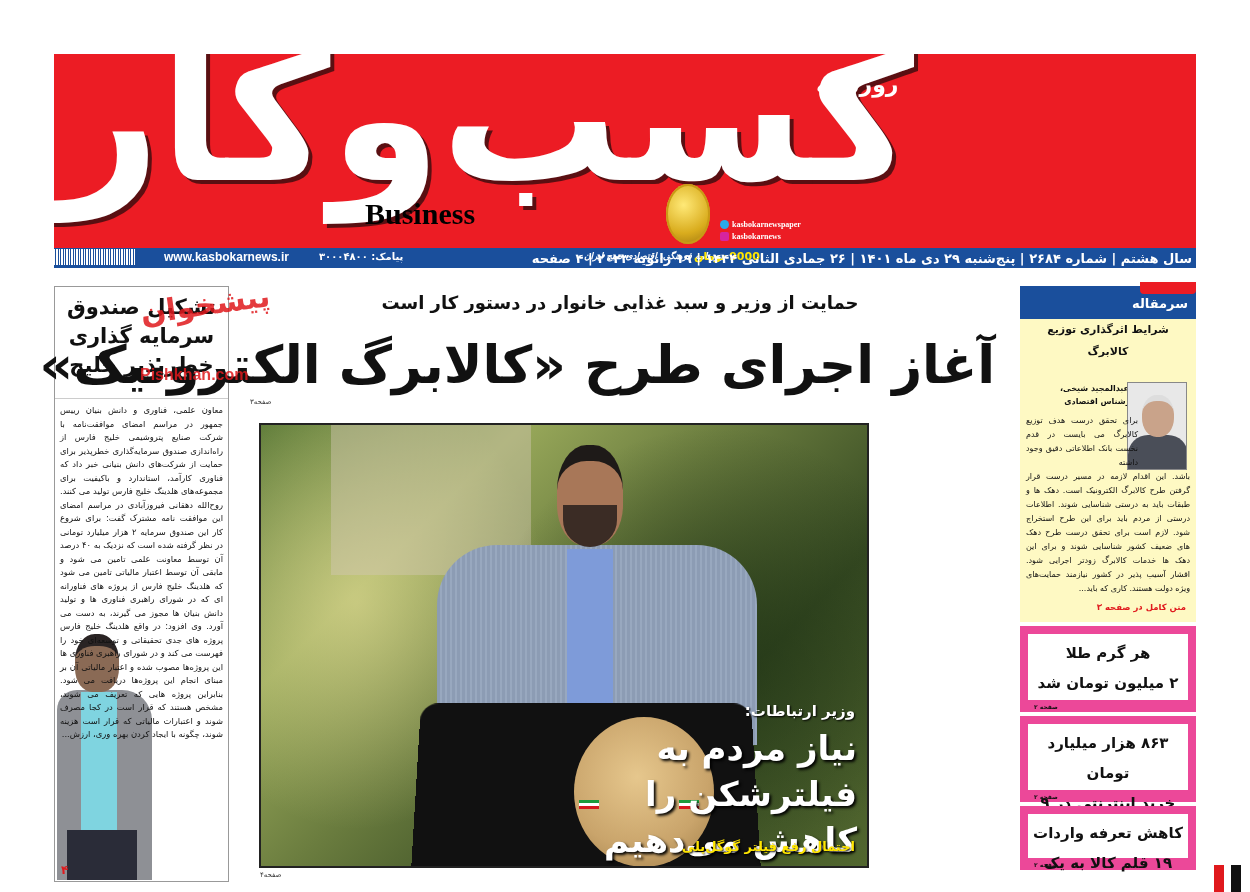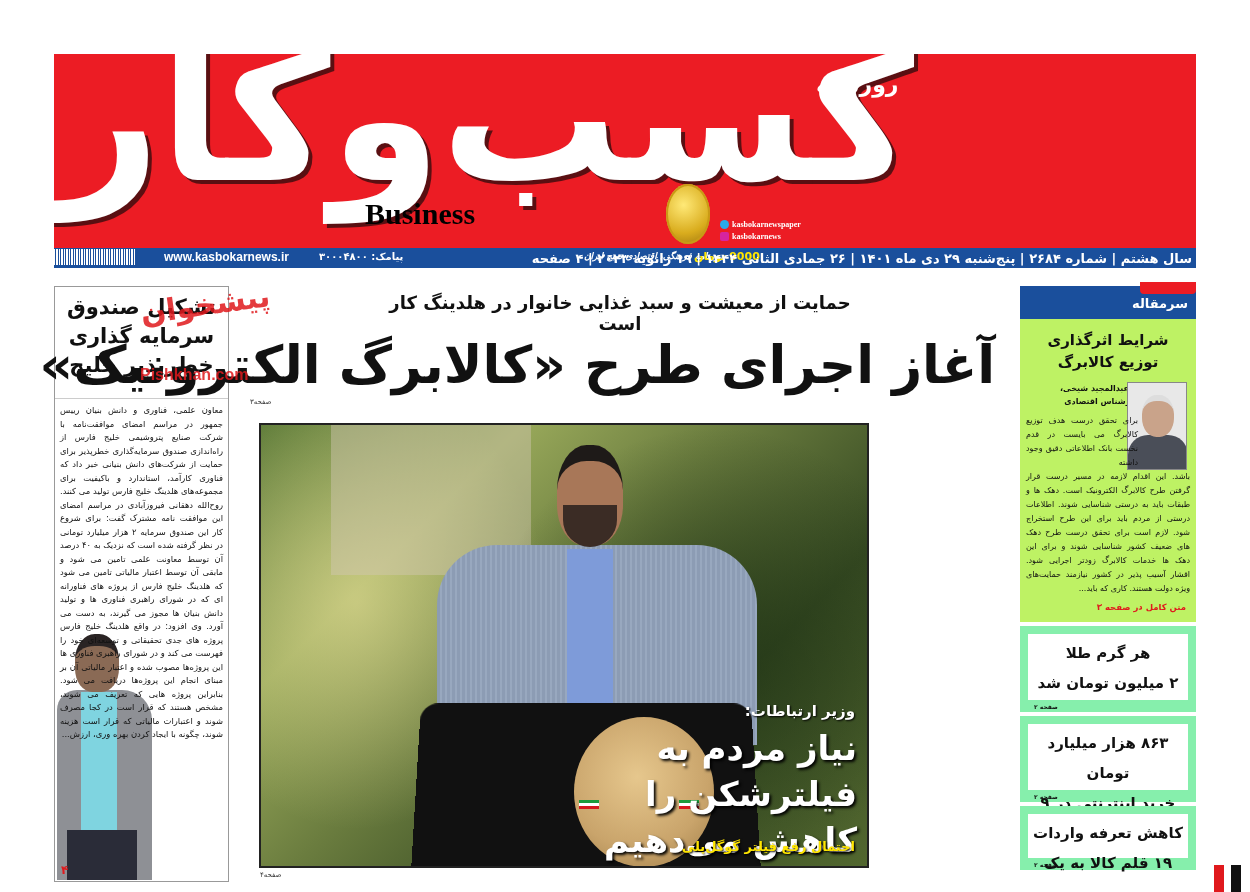--- a/index.html
+++ b/index.html
@@ -56,35 +56,35 @@
   .person-body { position: absolute; left: 176px; top: 120px; width: 320px; height: 200px; background: repeating-linear-gradient(90deg, #8c9cb4 0 3px, #98a8bf 3px 5px); border-radius: 60px 60px 0 0; }
   .shirt-c { position: absolute; left: 306px; top: 124px; width: 46px; height: 160px; background: #7e9bd9; }
   .podium { position: absolute; left: 155px; top: 275px; width: 340px; height: 175px; background: #111; border-radius: 18px 18px 0 0; transform: perspective(400px) rotateX(8deg); }
   .emblem { position: absolute; left: 313px; top: 292px; width: 140px; height: 150px; border-radius: 50%; background: radial-gradient(circle at 45% 40%, #e6c78d, #c9a46b 60%, #9e7c47); }
   .flag { position: absolute; width: 20px; height: 9px; background: linear-gradient(#1b9b3b 0 33%, #fff 33% 66%, #d5191d 66%); }
   .sub-kicker { position: absolute; right: 12px; top: 277px; color: #fff; font-size: 15px; font-weight: bold; text-shadow: 1px 1px 2px #000; }
   .sub-head { position: absolute; right: 10px; top: 300px; width: 300px; color: #fff; font-size: 34px; font-weight: bold; line-height: 46px; text-align: right; text-shadow: 2px 2px 3px #000; letter-spacing: -1px; }
   .sub-deck { position: absolute; right: 12px; top: 414px; color: #ffe600; font-size: 13px; font-weight: bold; text-shadow: 1px 1px 2px #000; }
 
   
-  .editorial { position: absolute; left: 1020px; top: 286px; width: 176px; height: 336px; background: #bef264; }
+  .editorial { position: absolute; left: 1020px; top: 286px; width: 176px; height: 336px; background: #fef9c3; }
   .ed-bar { height: 33px; background: #1a4f9c; position: relative; }
   .ed-tab { position: absolute; right: 0; top: -4px; width: 56px; height: 12px; background: #ec1c24; border-radius: 0 0 4px 4px; }
   .ed-label { position: absolute; right: 8px; top: 10px; color: #fff; font-size: 13px; font-weight: bold; }
-  .ed-title { text-align: center; font-size: 15px; font-weight: bold; line-height: 22px; padding: 10px 6px 4px; }
+  .ed-title { text-align: center; font-size: 11px; font-weight: bold; line-height: 22px; padding: 0 6px 4px; }
   .ed-author { position: absolute; right: 58px; top: 96px; font-size: 8px; text-align: right; line-height: 13px; font-weight: bold; }
   .dot { display: inline-block; width: 7px; height: 7px; border-radius: 50%; background: #f2c200; margin-left: 2px; }
   .ed-photo { position: absolute; left: 107px; top: 96px; width: 60px; height: 88px; background: #e8e8e8; border: 1px solid #888; overflow: hidden; }
   .ed-photo .f { position: absolute; left: 14px; top: 12px; width: 32px; height: 42px; background: #c9a38a; border-radius: 45%; border-top: 6px solid #ddd; }
   .ed-photo .s { position: absolute; left: 0; top: 52px; width: 60px; height: 40px; background: #4a4e58; border-radius: 20px 20px 0 0; }
   .ed-body1 { position: absolute; right: 58px; top: 128px; width: 112px; font-size: 8px; line-height: 14px; text-align: justify; }
   .ed-body2 { position: absolute; right: 6px; top: 184px; width: 164px; font-size: 8px; line-height: 14px; text-align: justify; }
   .ed-more { position: absolute; right: 10px; top: 316px; color: #e0191d; font-size: 8.5px; font-weight: bold; }
 
-  .brief { position: absolute; left: 1020px; width: 176px; background: #86efac; }
+  .brief { position: absolute; left: 1020px; width: 176px; background: #ec4899; }
   .brief-inner { position: absolute; left: 8px; top: 8px; right: 8px; bottom: 12px; background: #fff; text-align: center; font-size: 15px; font-weight: bold; line-height: 30px; padding-top: 4px; }
   .brief-pg { position: absolute; left: 14px; bottom: 2px; font-size: 6px; font-weight: bold; }
 
   .corner-mark { position: absolute; top: 865px; width: 10px; height: 27px; }
 </style>
 </head>
 <body>
 
 <div class="masthead">
   <div class="logo-main">
@@ -126,21 +126,21 @@
     <p>معاون علمی، فناوری و دانش بنیان رییس جمهور در مراسم امضای موافقت‌نامه با شرکت صنایع پتروشیمی خلیج فارس از راه‌اندازی صندوق سرمایه‌گذاری خطرپذیر برای حمایت از شرکت‌های دانش بنیانی خبر داد که فناوری کارآمد، استاندارد و باکیفیت برای مجموعه‌های هلدینگ خلیج فارس تولید می کنند. روح‌الله دهقانی فیروزآبادی در مراسم امضای این موافقت نامه مشترک گفت: برای شروع کار این صندوق سرمایه ۲ هزار میلیارد تومانی در نظر گرفته شده است که نزدیک به ۴۰ درصد آن توسط معاونت علمی تامین می شود و مابقی آن توسط اعتبار مالیاتی تامین می شود که هلدینگ خلیج فارس از پروژه های فناورانه ای که در شورای راهبری فناوری ها و تولید دانش بنیان ها مجوز می گیرند، به دست می آورد. وی افزود: در واقع هلدینگ خلیج فارس پروژه های جدی تحقیقاتی و توسعه‌ای خود را فهرست می کند و در شورای راهبری فناوری ها این پروژه‌ها مصوب شده و اعتبار مالیاتی آن بر مبنای انجام این پروژه‌ها دریافت می شود. بنابراین پروژه هایی که تعریف می شوند، مشخص هستند که قرار است در کجا مصرف شوند و اعتبارات مالیاتی که قرار است هزینه شوند، چگونه با ایجاد کردن بهره وری، ارزش...</p>
   </div>
   <span class="page-ref-red">۴</span>
 </div>
 
 <div class="watermark">
   <span class="wm-fa">پیشخوان</span>
   <span class="wm-en">Pishkhan.com</span>
 </div>
 
-<div class="kicker">حمایت از معیشت و سبد غذایی خانوار در هلدینگ کار است</div>
+<div class="kicker">حمایت از وزیر و سبد غذایی خانوار در دستور کار است</div>
 <div class="main-head">آغاز اجرای طرح «کالابرگ الکترونیک»</div>
 <span class="pg-small" style="left:250px; top:398px;">صفحه۳</span>
 
 <div class="photo">
   <div class="bokeh1"></div>
     <div class="bokeh2"></div>
     <div class="bokeh3"></div>
   <div class="person-body"></div>
   <div class="shirt-c"></div>
   <div class="person-head"></div>

